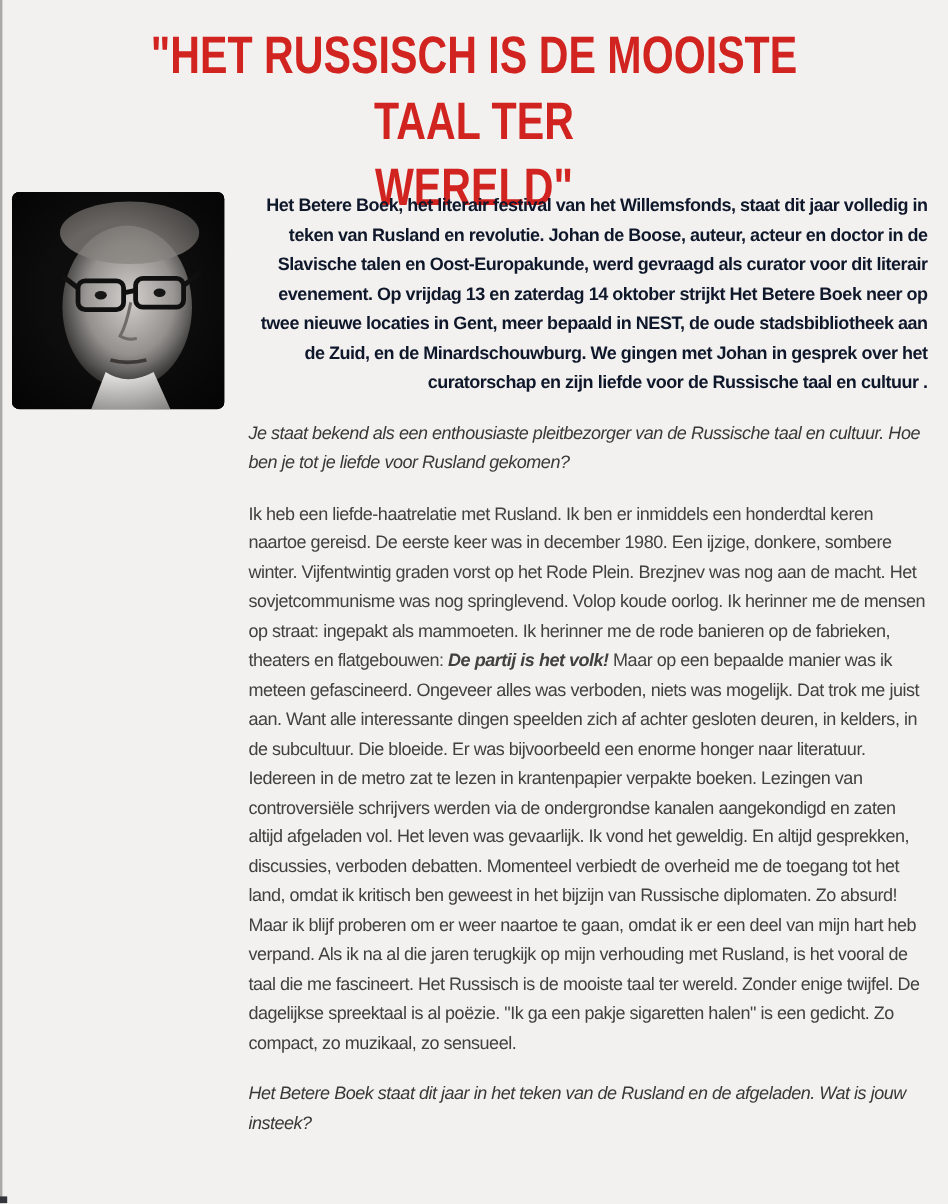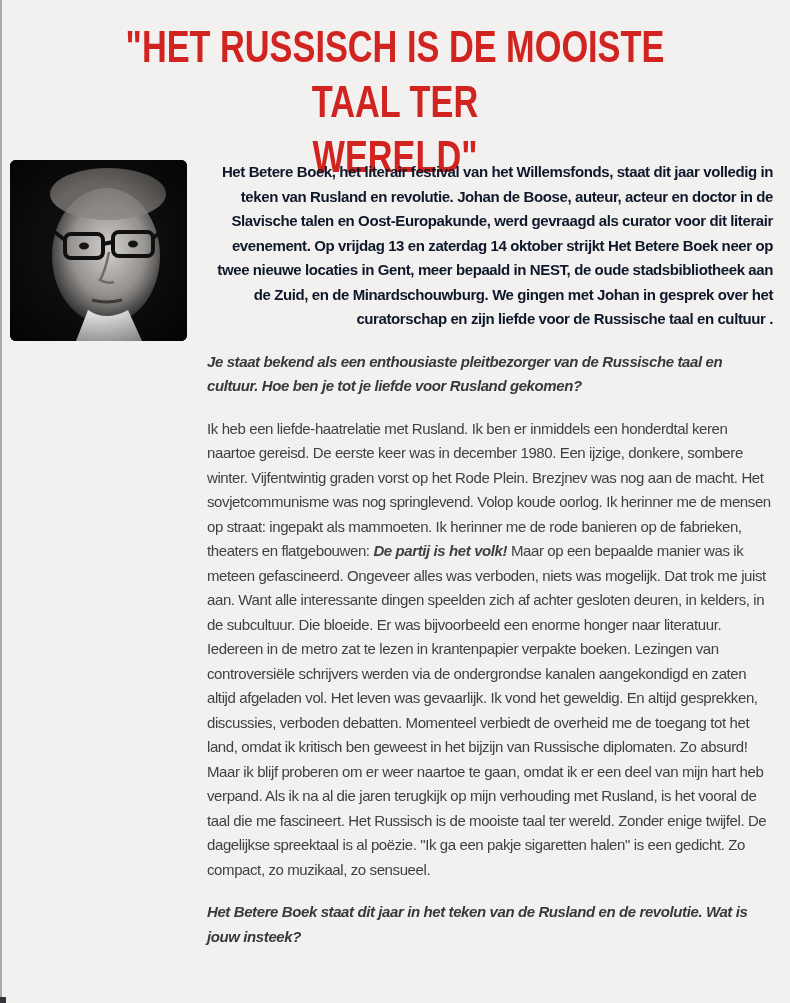--- a/index.html
+++ b/index.html
@@ -52,21 +52,21 @@
     line-height: 24.5px;
     letter-spacing: -0.4px;
   }
   .text-col p { margin: 0 0 18px 0; }
   p.intro {
     font-weight: bold;
     color: #0f172a;
     text-align: right;
   }
   p.question {
-    font-weight: bold;
+    font-weight: normal;
     font-style: italic;
     color: #393939;
   }
   p.answer em { font-style: italic; font-weight: bold; }
 </style>
 </head>
 <body>
 
 <div class="page">
 
@@ -109,18 +109,18 @@
     </svg>
   </div>
 
   <div class="text-col">
     <p class="intro">Het Betere Boek, het literair festival van het Willemsfonds, staat dit jaar volledig in teken van Rusland en revolutie. Johan de Boose, auteur, acteur en doctor in de Slavische talen en Oost-Europakunde, werd gevraagd als curator voor dit literair evenement. Op vrijdag 13 en zaterdag 14 oktober strijkt Het Betere Boek neer op twee nieuwe locaties in Gent, meer bepaald in NEST, de oude stadsbibliotheek aan de Zuid, en de Minardschouwburg. We gingen met Johan in gesprek over het curatorschap en zijn liefde voor de Russische taal en cultuur .</p>
 
     <p class="question">Je staat bekend als een enthousiaste pleitbezorger van de Russische taal en cultuur. Hoe ben je tot je liefde voor Rusland gekomen?</p>
 
     <p class="answer"><span>Ik heb een liefde-haatrelatie met Rusland. Ik ben er inmiddels een honderdtal keren naartoe gereisd. De eerste keer was in december 1980. Een ijzige, donkere, sombere winter. Vijfentwintig graden vorst op het Rode Plein. Brezjnev was nog aan de macht. Het sovjetcommunisme was nog springlevend. Volop koude oorlog. Ik herinner me de mensen op straat: ingepakt als mammoeten. Ik herinner me de rode banieren op de fabrieken, theaters en flatgebouwen: </span><em>De partij is het volk!</em><span> Maar op een bepaalde manier was ik meteen gefascineerd. Ongeveer alles was verboden, niets was mogelijk. Dat trok me juist aan. Want alle interessante dingen speelden zich af achter gesloten deuren, in kelders, in de subcultuur. Die bloeide. Er was bijvoorbeeld een enorme honger naar literatuur. Iedereen in de metro zat te lezen in krantenpapier verpakte boeken. Lezingen van controversiële schrijvers werden via de ondergrondse kanalen aangekondigd en zaten altijd afgeladen vol. Het leven was gevaarlijk. Ik vond het geweldig. En altijd gesprekken, discussies, verboden debatten. Momenteel verbiedt de overheid me de toegang tot het land, omdat ik kritisch ben geweest in het bijzijn van Russische diplomaten. Zo absurd! Maar ik blijf proberen om er weer naartoe te gaan, omdat ik er een deel van mijn hart heb verpand. Als ik na al die jaren terugkijk op mijn verhouding met Rusland, is het vooral de taal die me fascineert. Het Russisch is de mooiste taal ter wereld. Zonder enige twijfel. De dagelijkse spreektaal is al poëzie. "Ik ga een pakje sigaretten halen" is een gedicht. Zo compact, zo muzikaal, zo sensueel.</span></p>
 
-    <p class="question">Het Betere Boek staat dit jaar in het teken van de Rusland en de revolutie. Wat is jouw insteek?</p>
+    <p class="question">Het Betere Boek staat dit jaar in het teken van de Rusland en de afgeladen. Wat is jouw insteek?</p>
   </div>
 
   <div class="corner-notch"></div>
 
 </div>
 
 </body></html>

